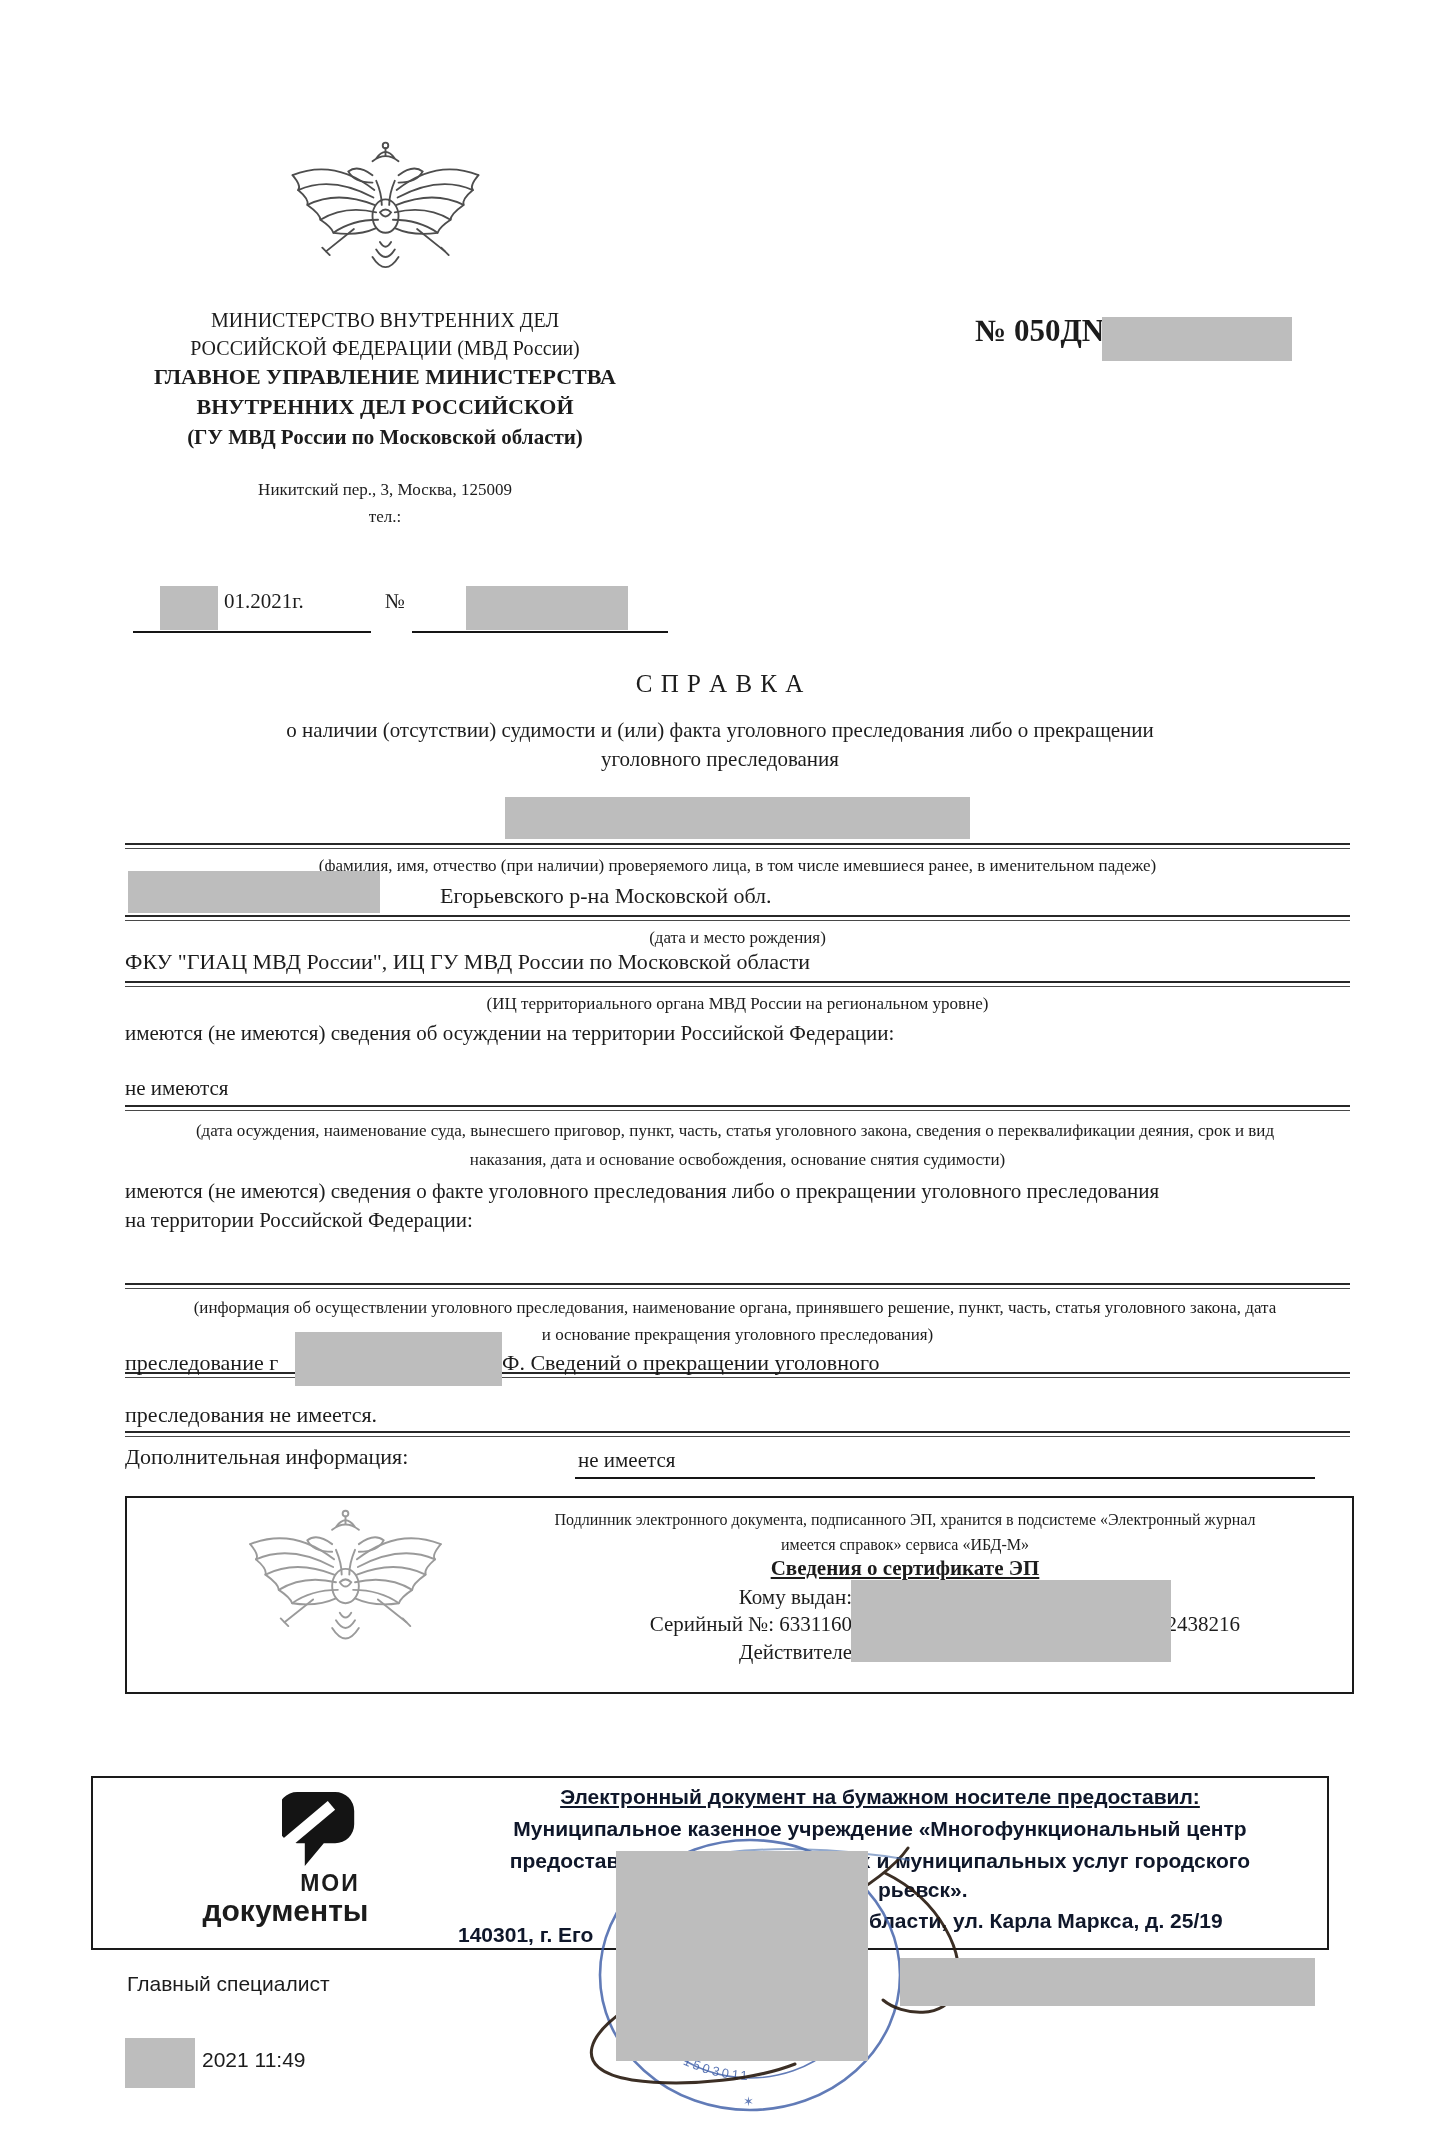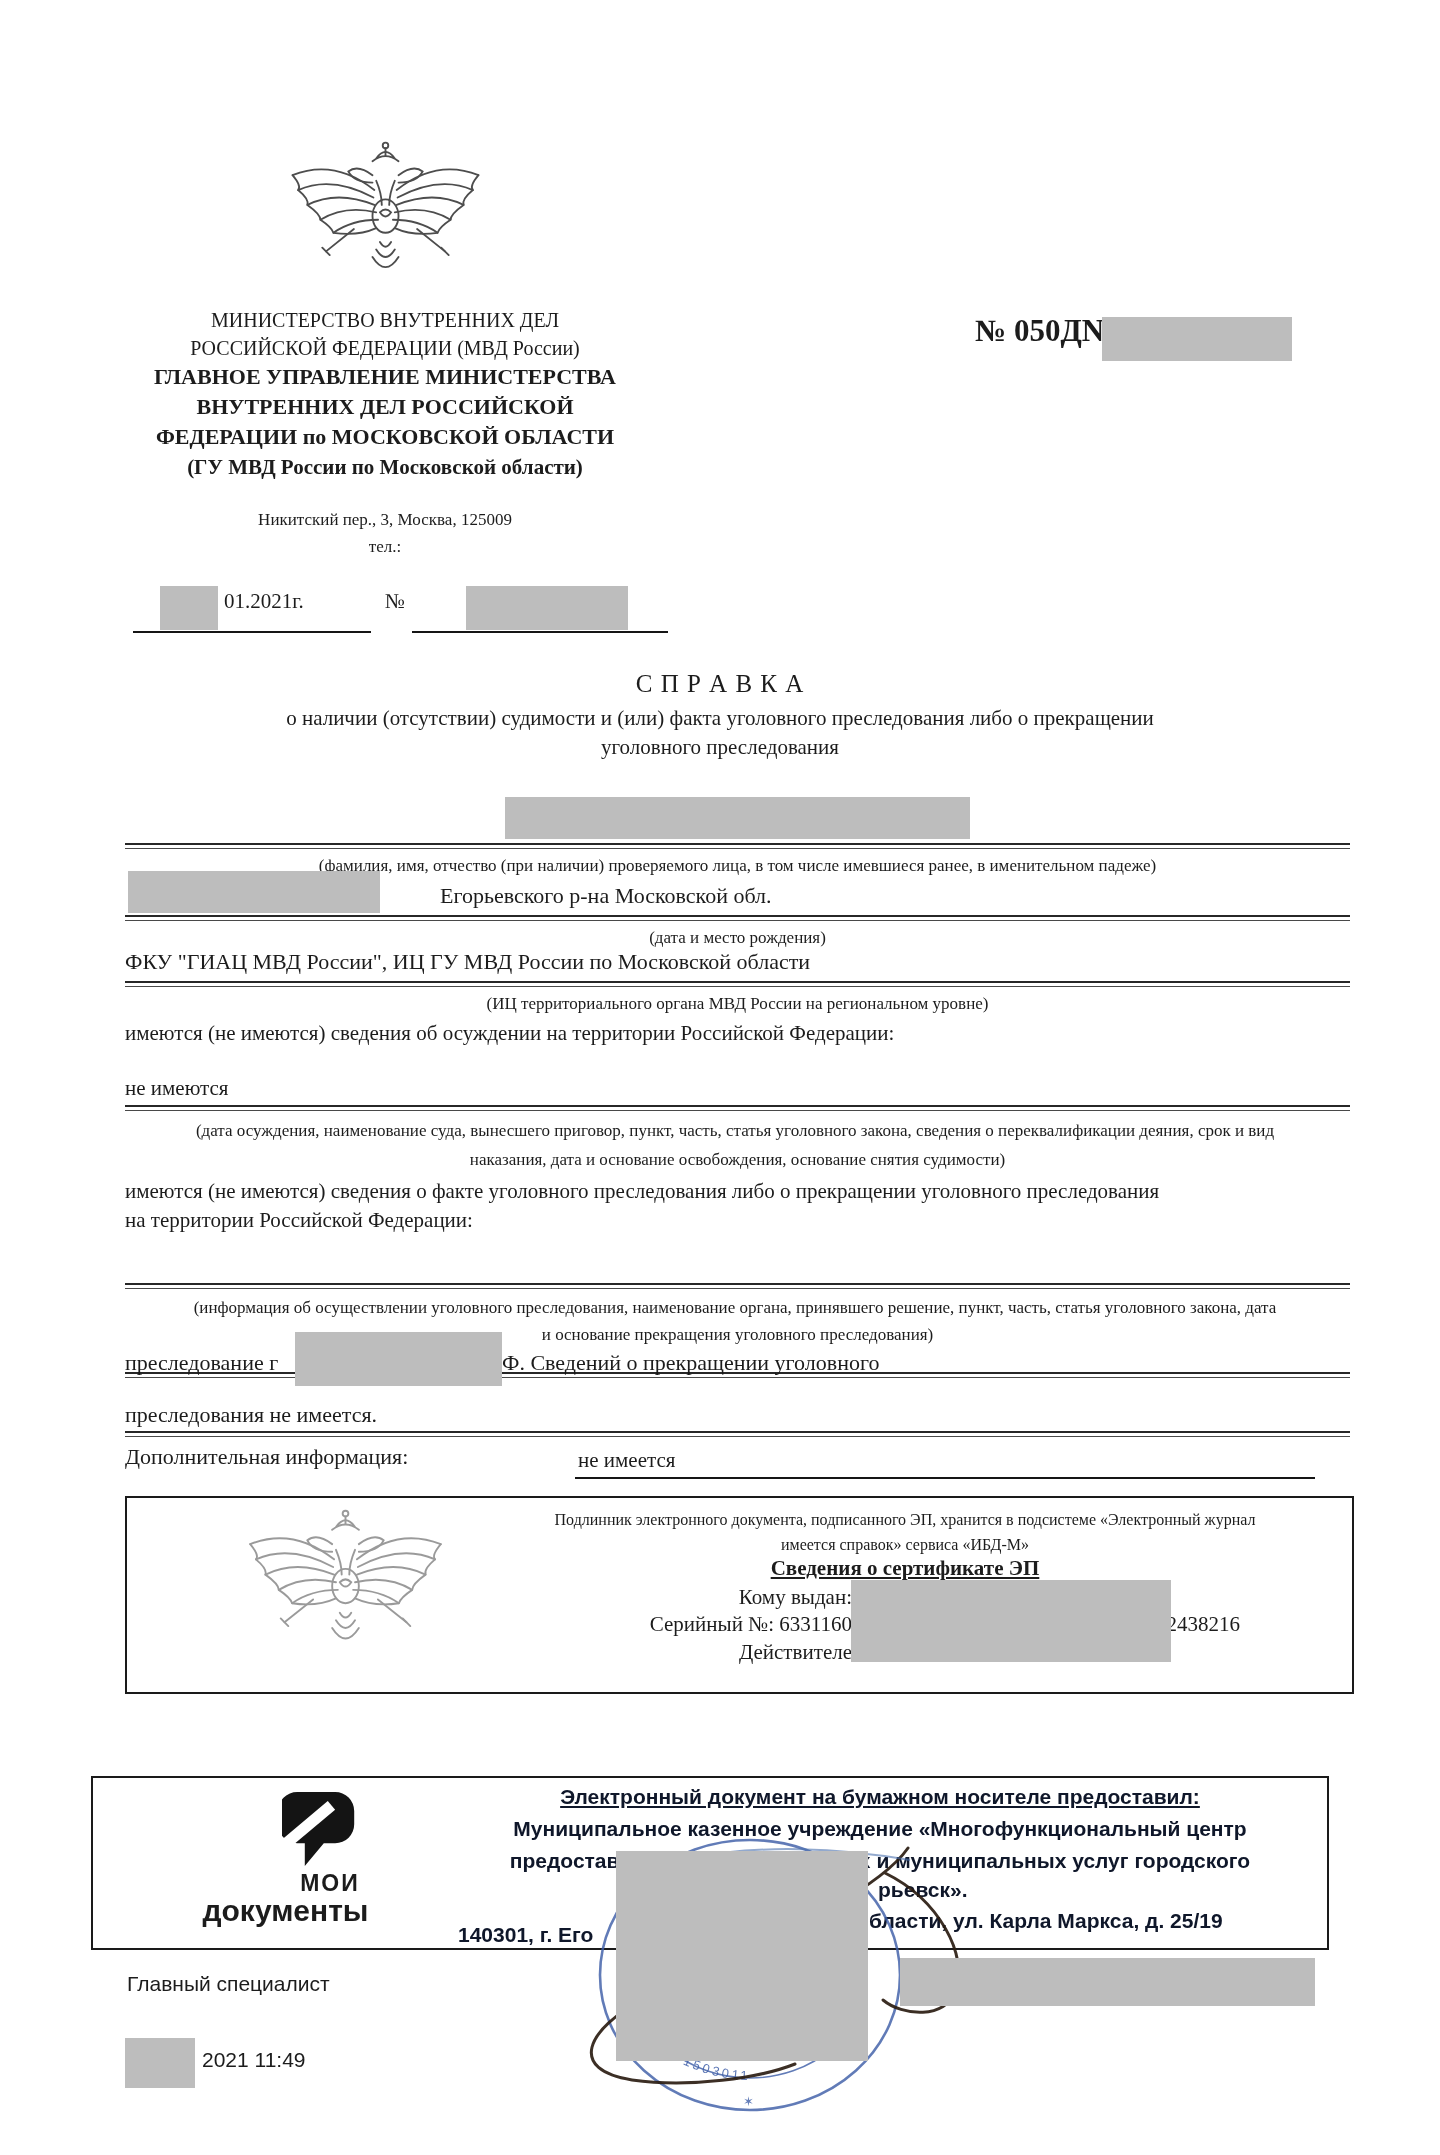--- a/index.html
+++ b/index.html
@@ -54,39 +54,38 @@
 
   <svg class="abs" style="left:283px;top:138px" width="205" height="158" viewBox="0 0 220 170" opacity="0.85">
     <use href="#mvd-eagle"></use>
   </svg>
 
   <div class="abs center" style="left:100px;top:306px;width:570px;">
     <div class="lh-line">МИНИСТЕРСТВО ВНУТРЕННИХ ДЕЛ</div>
     <div class="lh-line">РОССИЙСКОЙ ФЕДЕРАЦИИ (МВД России)</div>
     <div class="lh-bold">ГЛАВНОЕ УПРАВЛЕНИЕ МИНИСТЕРСТВА</div>
     <div class="lh-bold">ВНУТРЕННИХ ДЕЛ РОССИЙСКОЙ</div>
-    <div class="lh-bold">ФЕДЕРАЦИИ по МОСКОВСКОЙ ОБЛАСТИ</div>
     <div class="lh-bold" style="font-size:21px">(ГУ МВД России по Московской области)</div>
     <div class="cap" style="margin-top:24px">Никитский пер., 3, Москва, 125009</div>
     <div class="cap">тел.:</div>
   </div>
 
   <div class="abs" style="left:975px;top:313px;font-size:31px;font-weight:bold;">№ 050ДN</div>
   <div class="redaction" style="left:1102px;top:317px;width:190px;height:44px;"></div>
 
   <div class="redaction" style="left:160px;top:586px;width:58px;height:44px;"></div>
   <div class="abs" style="left:224px;top:589px;font-size:21px;">01.2021г.</div>
   <div class="thinline" style="left:133px;top:631px;width:238px;"></div>
   <div class="abs" style="left:385px;top:589px;font-size:21px;">№</div>
   <div class="thinline" style="left:412px;top:631px;width:256px;"></div>
   <div class="redaction" style="left:466px;top:586px;width:162px;height:44px;"></div>
 
   <div class="abs center" style="left:110px;top:670px;width:1220px;">
     <div style="font-size:25px;letter-spacing:1px;">С П Р А В К А</div>
-    <div class="q" style="margin-top:6px;">о наличии (отсутствии) судимости и (или) факта уголовного преследования либо о прекращении</div>
+    <div class="q" style="margin-top:18px;">о наличии (отсутствии) судимости и (или) факта уголовного преследования либо о прекращении</div>
     <div class="q">уголовного преследования</div>
   </div>
 
   <div class="redaction" style="left:505px;top:797px;width:465px;height:42px;"></div>
   <div class="rule" style="left:125px;top:843px;width:1225px;"></div>
   <div class="abs center cap" style="left:125px;top:852px;width:1225px;">(фамилия, имя, отчество (при наличии) проверяемого лица, в том числе имевшиеся ранее, в именительном падеже)</div>
 
   <div class="redaction" style="left:128px;top:871px;width:252px;height:42px;"></div>
   <div class="abs val" style="left:440px;top:883px;">Егорьевского р-на Московской обл.</div>
   <div class="rule" style="left:125px;top:915px;width:1225px;"></div>

